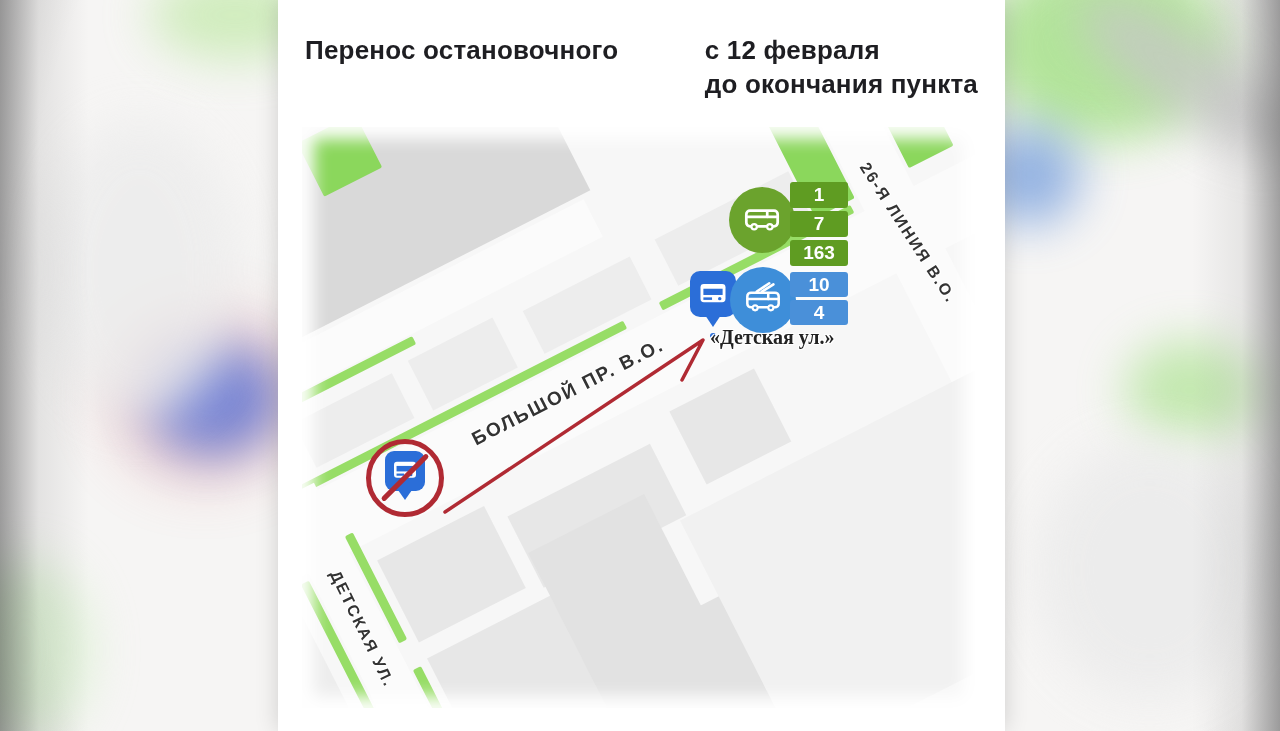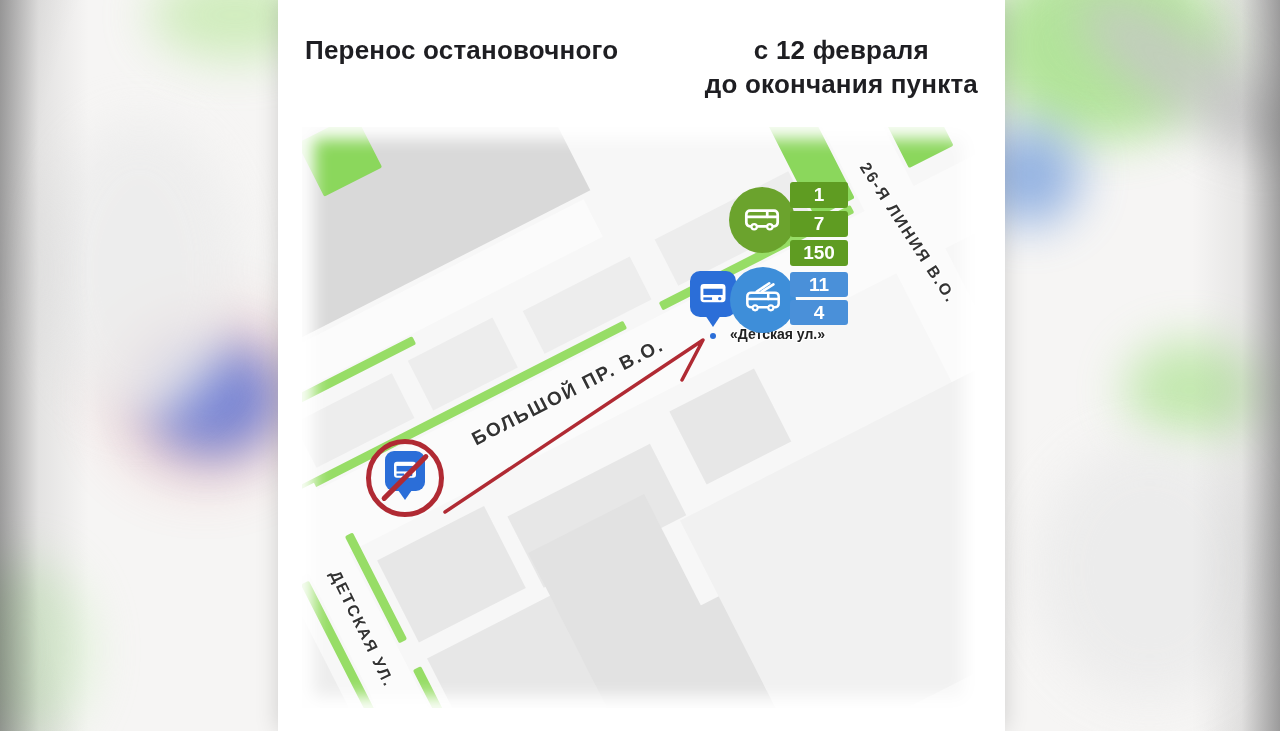--- a/index.html
+++ b/index.html
@@ -19,21 +19,21 @@
                      radial-gradient(140% 120% at 90% 50%, transparent 60%, rgba(0,0,0,.16) 100%); }
   .bg-right::after { background:linear-gradient(to left, rgba(40,40,42,.40), rgba(90,90,92,.10) 14%, transparent 32%),
                      radial-gradient(140% 120% at 10% 50%, transparent 60%, rgba(0,0,0,.14) 100%); }
 
   
   .card { position:absolute; left:278px; top:0; width:727px; height:731px; background:#ffffff;
           box-shadow:0 0 22px rgba(0,0,0,.16); }
 
   .header { position:absolute; left:27px; right:27px; top:33px; display:flex; justify-content:space-between; }
   .title, .period { font-size:26px; line-height:34px; font-weight:700; color:#1e1e22; letter-spacing:.2px; }
-  .period { text-align:center; }
+  .period { text-align:left; }
 
   
   .map { position:absolute; left:24px; top:127px; width:673px; height:581px;
          background:#f7f7f7; overflow:hidden; }
   .grid { position:absolute; left:50%; top:50%; width:1300px; height:1300px;
           transform:translate(-50%,-50%) rotate(-27deg); }
   .grid div { position:absolute; }
   .blk  { background:#e7e7e7; }
   .blk2 { background:#ededed; }
   .blk3 { background:#f1f1f1; }
@@ -60,23 +60,23 @@
   
   .pin { position:absolute; background:#2b6ed8; border-radius:10px; z-index:10;
          display:flex; align-items:center; justify-content:center; }
   .pin::after { content:""; position:absolute; left:50%; bottom:-10px; transform:translateX(-50%);
                 border-left:8px solid transparent; border-right:8px solid transparent;
                 border-top:12px solid #2b6ed8; }
   .new-stop  { position:absolute; left:388px; top:144px; width:46px; height:46px; z-index:10; }
   .new-stop .pin { width:46px; height:46px; }
   .pin-dot { position:absolute; left:20px; top:62px; width:6px; height:6px; border-radius:50%;
              background:#2b6ed8; z-index:10; }
-  .stop-label { position:absolute; left:428px; top:199px; z-index:11; font-size:14px; font-weight:700; color:#222;
+  .stop-label { position:absolute; left:408px; top:199px; z-index:11; font-size:20px; font-weight:700; color:#222;
                 white-space:nowrap;
-                text-shadow:-1px -1px 0 #fff, 1px -1px 0 #fff, -1px 1px 0 #fff, 1px 1px 0 #fff; }
+                text-shadow:-1px -1px 0 #fff, 1px -1px 0 #fff, -1px 1px 0 #fff, 1px 1px 0 #fff;font-family:Liberation Serif, serif; }
 
   .old-stop { position:absolute; left:64px; top:312px; width:78px; height:78px; z-index:12; }
   .old-stop .pin { left:19px; top:12px; width:40px; height:40px; border-radius:9px; }
   .old-stop .pin::after { bottom:-9px; border-left:7px solid transparent; border-right:7px solid transparent;
                           border-top:10px solid #2b6ed8; }
   .no-ring { position:absolute; left:0; top:0; width:78px; height:78px; border:5px solid #b02a33;
              border-radius:50%; z-index:13; }
   .no-slash { position:absolute; left:7px; top:36px; width:64px; height:5px; background:#b02a33;
               border-radius:3px; transform:rotate(-45deg); z-index:13; }
 
@@ -216,38 +216,38 @@
           </g>
           <circle cx="14.5" cy="28.5" r="3.6" fill="#ffffff"></circle>
           <circle cx="29.5" cy="28.5" r="3.6" fill="#ffffff"></circle>
           <circle cx="14.5" cy="28.5" r="1.5" fill="#6ba32d"></circle>
           <circle cx="29.5" cy="28.5" r="1.5" fill="#6ba32d"></circle>
         </svg>
       </div>
       <div class="badges badges-bus">
         <div class="badge badge-green">1</div>
         <div class="badge badge-green">7</div>
-        <div class="badge badge-green">150</div>
+        <div class="badge badge-green">163</div>
       </div>
 
       <div class="route-circle circle-trolley">
         <svg width="46" height="46" viewBox="0 0 44 44">
           <g fill="none" stroke="#ffffff" stroke-width="2.4" stroke-linecap="round">
             <line x1="16" y1="14" x2="28" y2="6"></line>
             <line x1="21" y1="14" x2="32" y2="7"></line>
             <rect x="7" y="15" width="30" height="14" rx="3.5"></rect>
             <line x1="7" y1="21" x2="37" y2="21"></line>
             <line x1="27" y1="16" x2="27" y2="21"></line>
           </g>
           <circle cx="14.5" cy="29.5" r="3.4" fill="#ffffff"></circle>
           <circle cx="29.5" cy="29.5" r="3.4" fill="#ffffff"></circle>
           <circle cx="14.5" cy="29.5" r="1.4" fill="#3e8ed9"></circle>
           <circle cx="29.5" cy="29.5" r="1.4" fill="#3e8ed9"></circle>
         </svg>
       </div>
       <div class="badges badges-trolley">
-        <div class="badge badge-blue">11</div>
+        <div class="badge badge-blue">10</div>
         <div class="badge badge-blue">4</div>
       </div>
 
     </div>
   </div>
 </div>
 
 </body></html>

